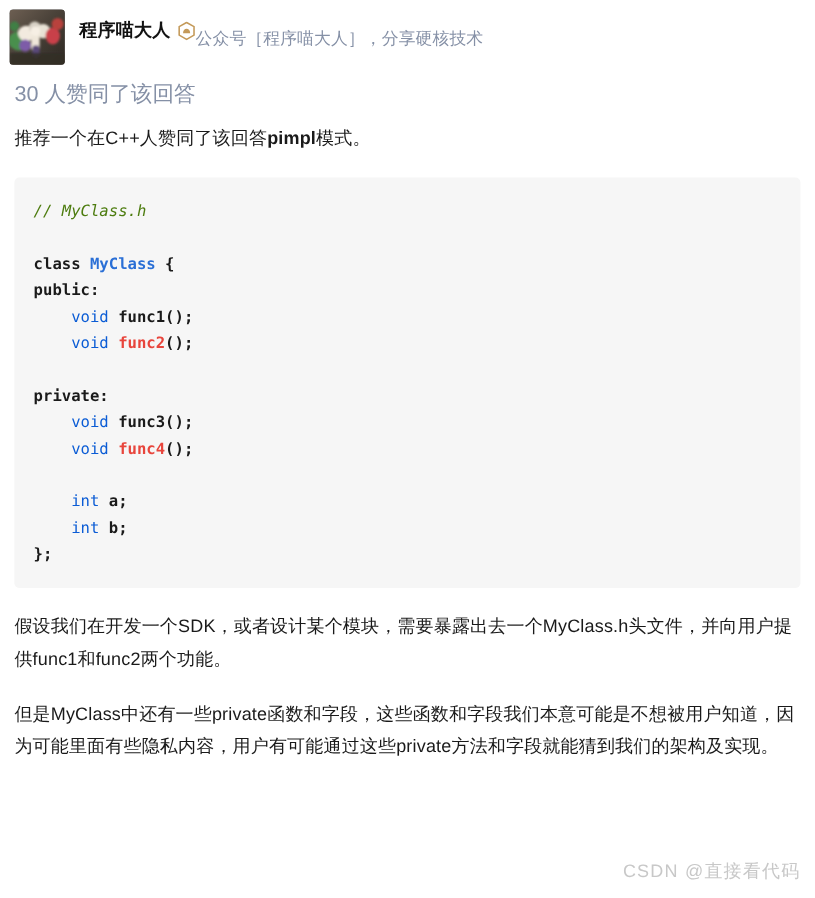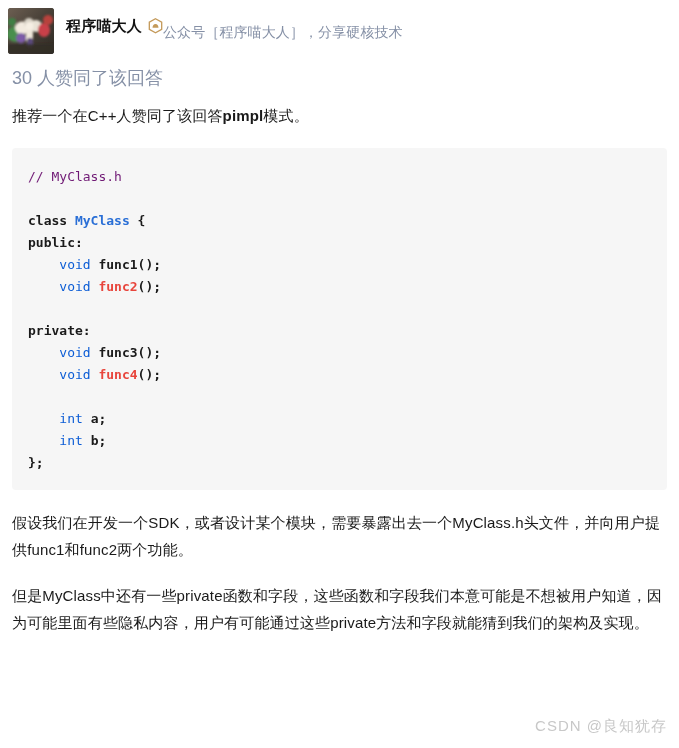--- a/index.html
+++ b/index.html
@@ -105,21 +105,21 @@
     overflow: hidden;
   }
   .code-block pre {
     margin: 0;
     font-family: "DejaVu Sans Mono", "Liberation Mono", monospace;
     font-size: 13px;
     line-height: 22px;
     white-space: pre;
     color: #1a1a1a;
   }
-  .c-comment { color: #701a75; }
+  .c-comment { color: #4d7c0f; font-style: italic; }
   .c-keyword { color: #0b5cd5; font-weight: normal; }
   .c-class   { color: #2a6fd6; font-weight: bold; }
   .c-fn-red  { color: #e8453c; font-weight: bold; }
   .c-plain   { color: #1a1a1a; font-weight: bold; }
   .c-punct   { color: #1a1a1a; font-weight: bold; }
 
   
   .watermark {
     position: absolute;
     right: 12px;
@@ -205,15 +205,15 @@
 <span class="c-punct">};</span></pre>
     </div>
 
     <p class="para">假设我们在开发一个SDK，或者设计某个模块，需要暴露出去一个MyClass.h头文件，并向用户提供func1和func2两个功能。</p>
 
     <p class="para">但是MyClass中还有一些private函数和字段，这些函数和字段我们本意可能是不想被用户知道，因为可能里面有些隐私内容，用户有可能通过这些private方法和字段就能猜到我们的架构及实现。</p>
 
 
   </div>
 
-  <div class="watermark">CSDN @良知犹存</div>
+  <div class="watermark">CSDN @直接看代码</div>
 
 </div>
 
 </body></html>

